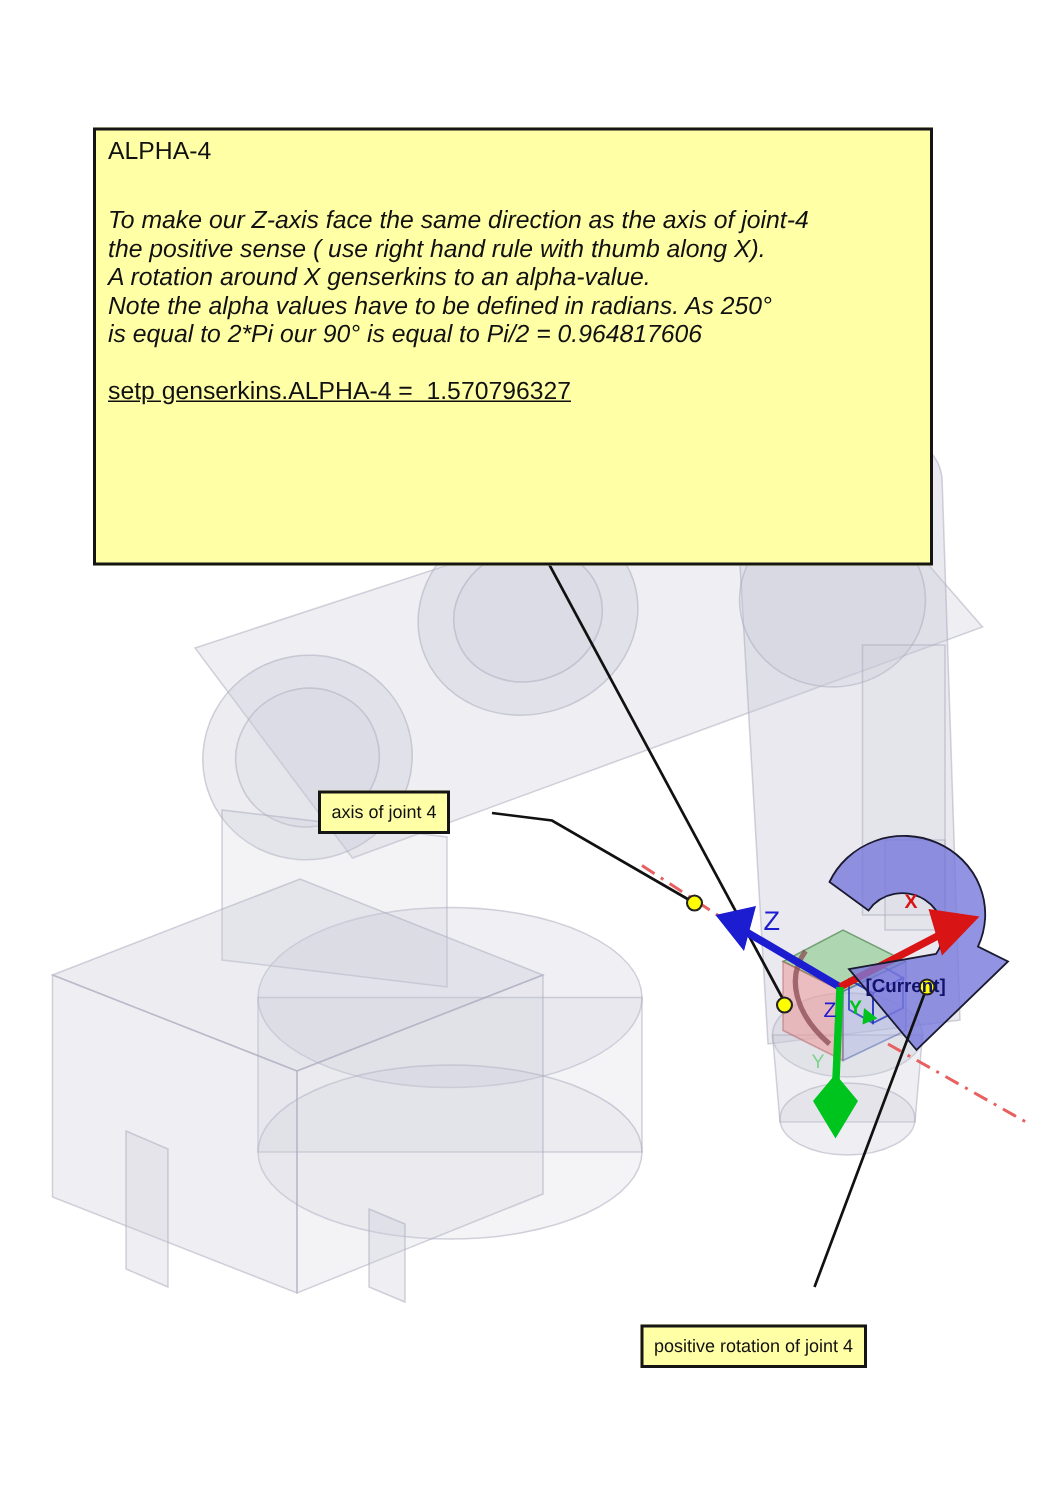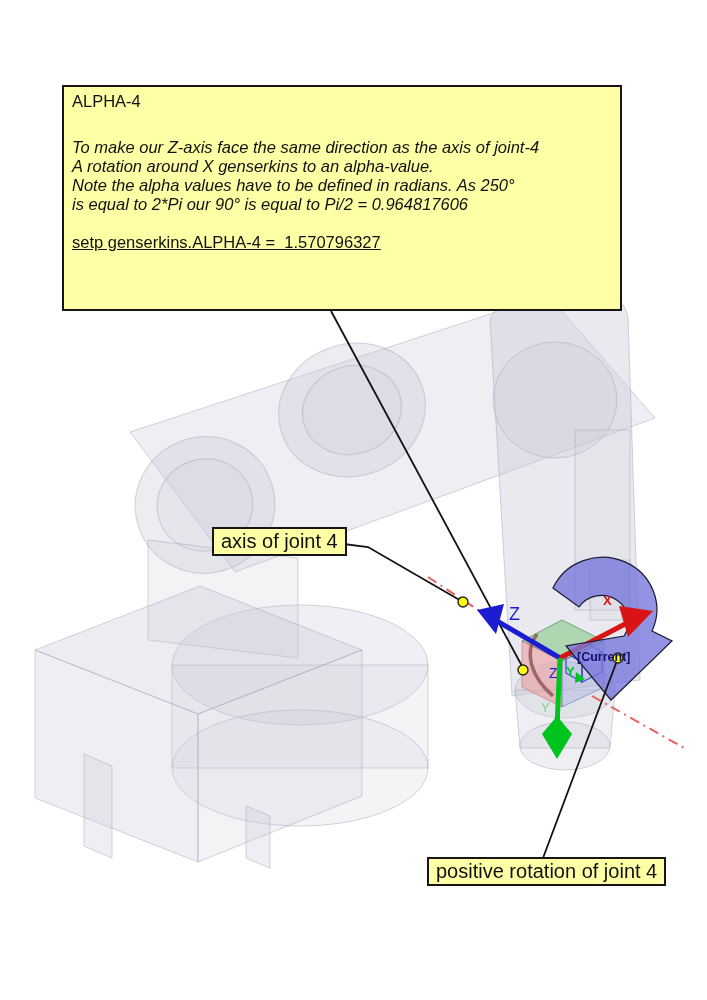--- a/index.html
+++ b/index.html
@@ -1,26 +1,26 @@
 <!DOCTYPE html>
 <html><head>
 <meta charset="utf-8">
 <style>
   html,body{margin:0;padding:0;background:#ffffff;}
   #page{position:relative;width:707px;height:1000px;background:#ffffff;overflow:hidden;
         font-family:"Liberation Sans","DejaVu Sans",sans-serif;color:#111;}
   #diagram-svg{position:absolute;left:0;top:0;}
   .yellow-box{position:absolute;box-sizing:border-box;border:2px solid #151515;background:#ffffa6;}
-  .note-box{left:62px;top:85px;width:560px;height:226px;padding:5px 8px;font-size:16.5px;line-height:19px;}
+  .note-box{left:62px;top:85px;width:560px;height:292px;padding:5px 8px;font-size:16.5px;line-height:19px;}
   .note-title{margin-bottom:27px;white-space:pre-wrap;}
   .note-line{white-space:pre-wrap;font-style:italic;}
   .note-command{margin-top:19px;white-space:pre-wrap;text-decoration:underline;}
-  .callout{padding:2px 7px 3px 7px;font-size:20px;line-height:20px;white-space:nowrap;}
+  .callout{padding:2px 7px 3px 7px;font-size:12px;line-height:20px;white-space:nowrap;}
   .callout-axis{left:212px;top:527px;}
-  .callout-rotation{left:427px;top:857px;}
+  .callout-rotation{left:427px;top:883px;}
   .svg-label{font-family:"Liberation Sans","DejaVu Sans",sans-serif;}
 </style>
 </head>
 <body>
 
 <div id="page">
 
 <svg id="diagram-svg" width="707" height="1000" viewBox="0 0 707 1000">
 
   <g fill="#c9c9d8" stroke="#a8a8bc" stroke-opacity="0.5" stroke-width="1">
@@ -100,20 +100,21 @@
   <text class="svg-label" x="566" y="676" font-size="13" font-weight="bold" fill="#00c41e">Y</text>
   <polygon points="576,672 585,679 575,683" fill="#00c41e"></polygon>
   <text class="svg-label" x="541" y="712" font-size="13" opacity="0.45" fill="#00c41e">Y</text>
   <text class="svg-label" x="577" y="661" font-size="12.5" font-weight="bold" fill="#12126a">[Current]</text>
 </svg>
 
 <div class="yellow-box note-box" style="background: rgb(255, 255, 166);">
   <div class="note-title">ALPHA-4</div>
   <div class="note-body">
     <div class="note-line">To make our Z-axis face the same direction as the axis of joint-4</div>
+    <div class="note-line">the positive sense ( use right hand rule with thumb along X).</div>
     <div class="note-line">A rotation around X genserkins to an alpha-value.</div>
     <div class="note-line">Note the alpha values have to be defined in radians. As 250°</div>
     <div class="note-line">is equal to 2*Pi our 90° is equal to Pi/2 = 0.964817606</div>
   </div>
   <div class="note-command">setp genserkins.ALPHA-4 =  1.570796327</div>
 </div>
 
 <div class="yellow-box callout callout-axis" style="background: rgb(255, 255, 166);">axis of joint 4</div>
 <div class="yellow-box callout callout-rotation" style="background: rgb(255, 255, 166);">positive rotation of joint 4</div>
 

